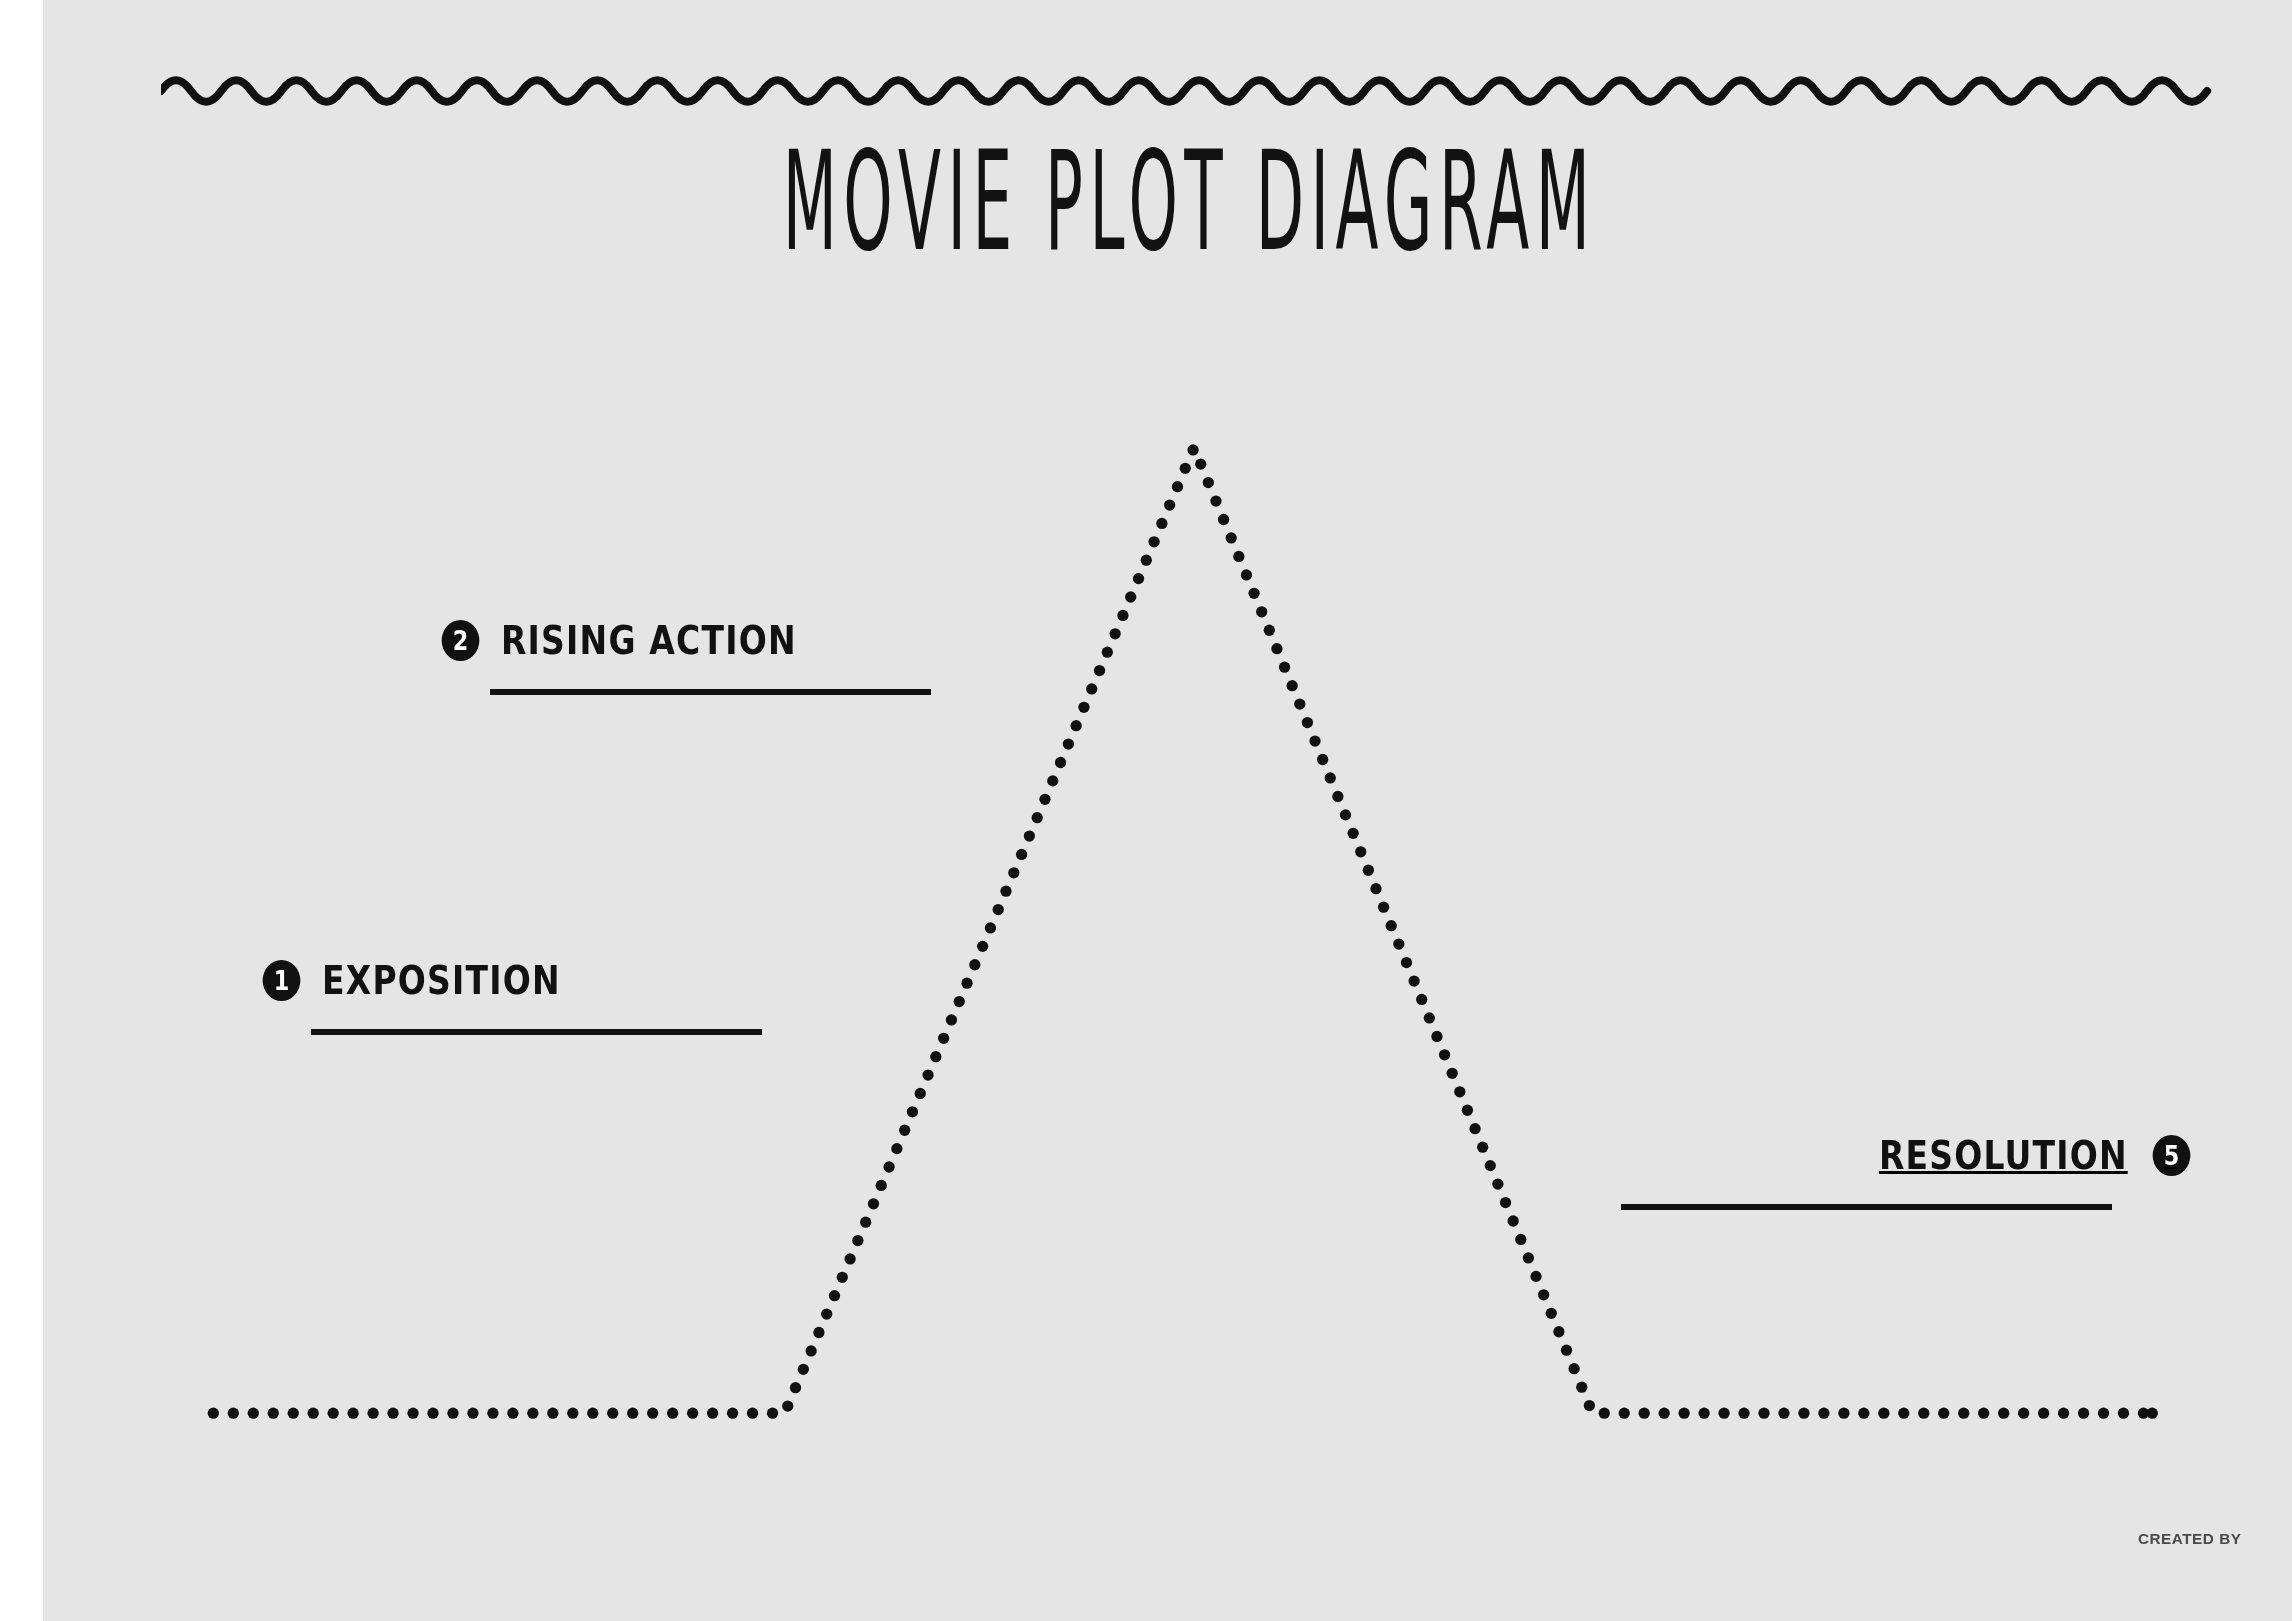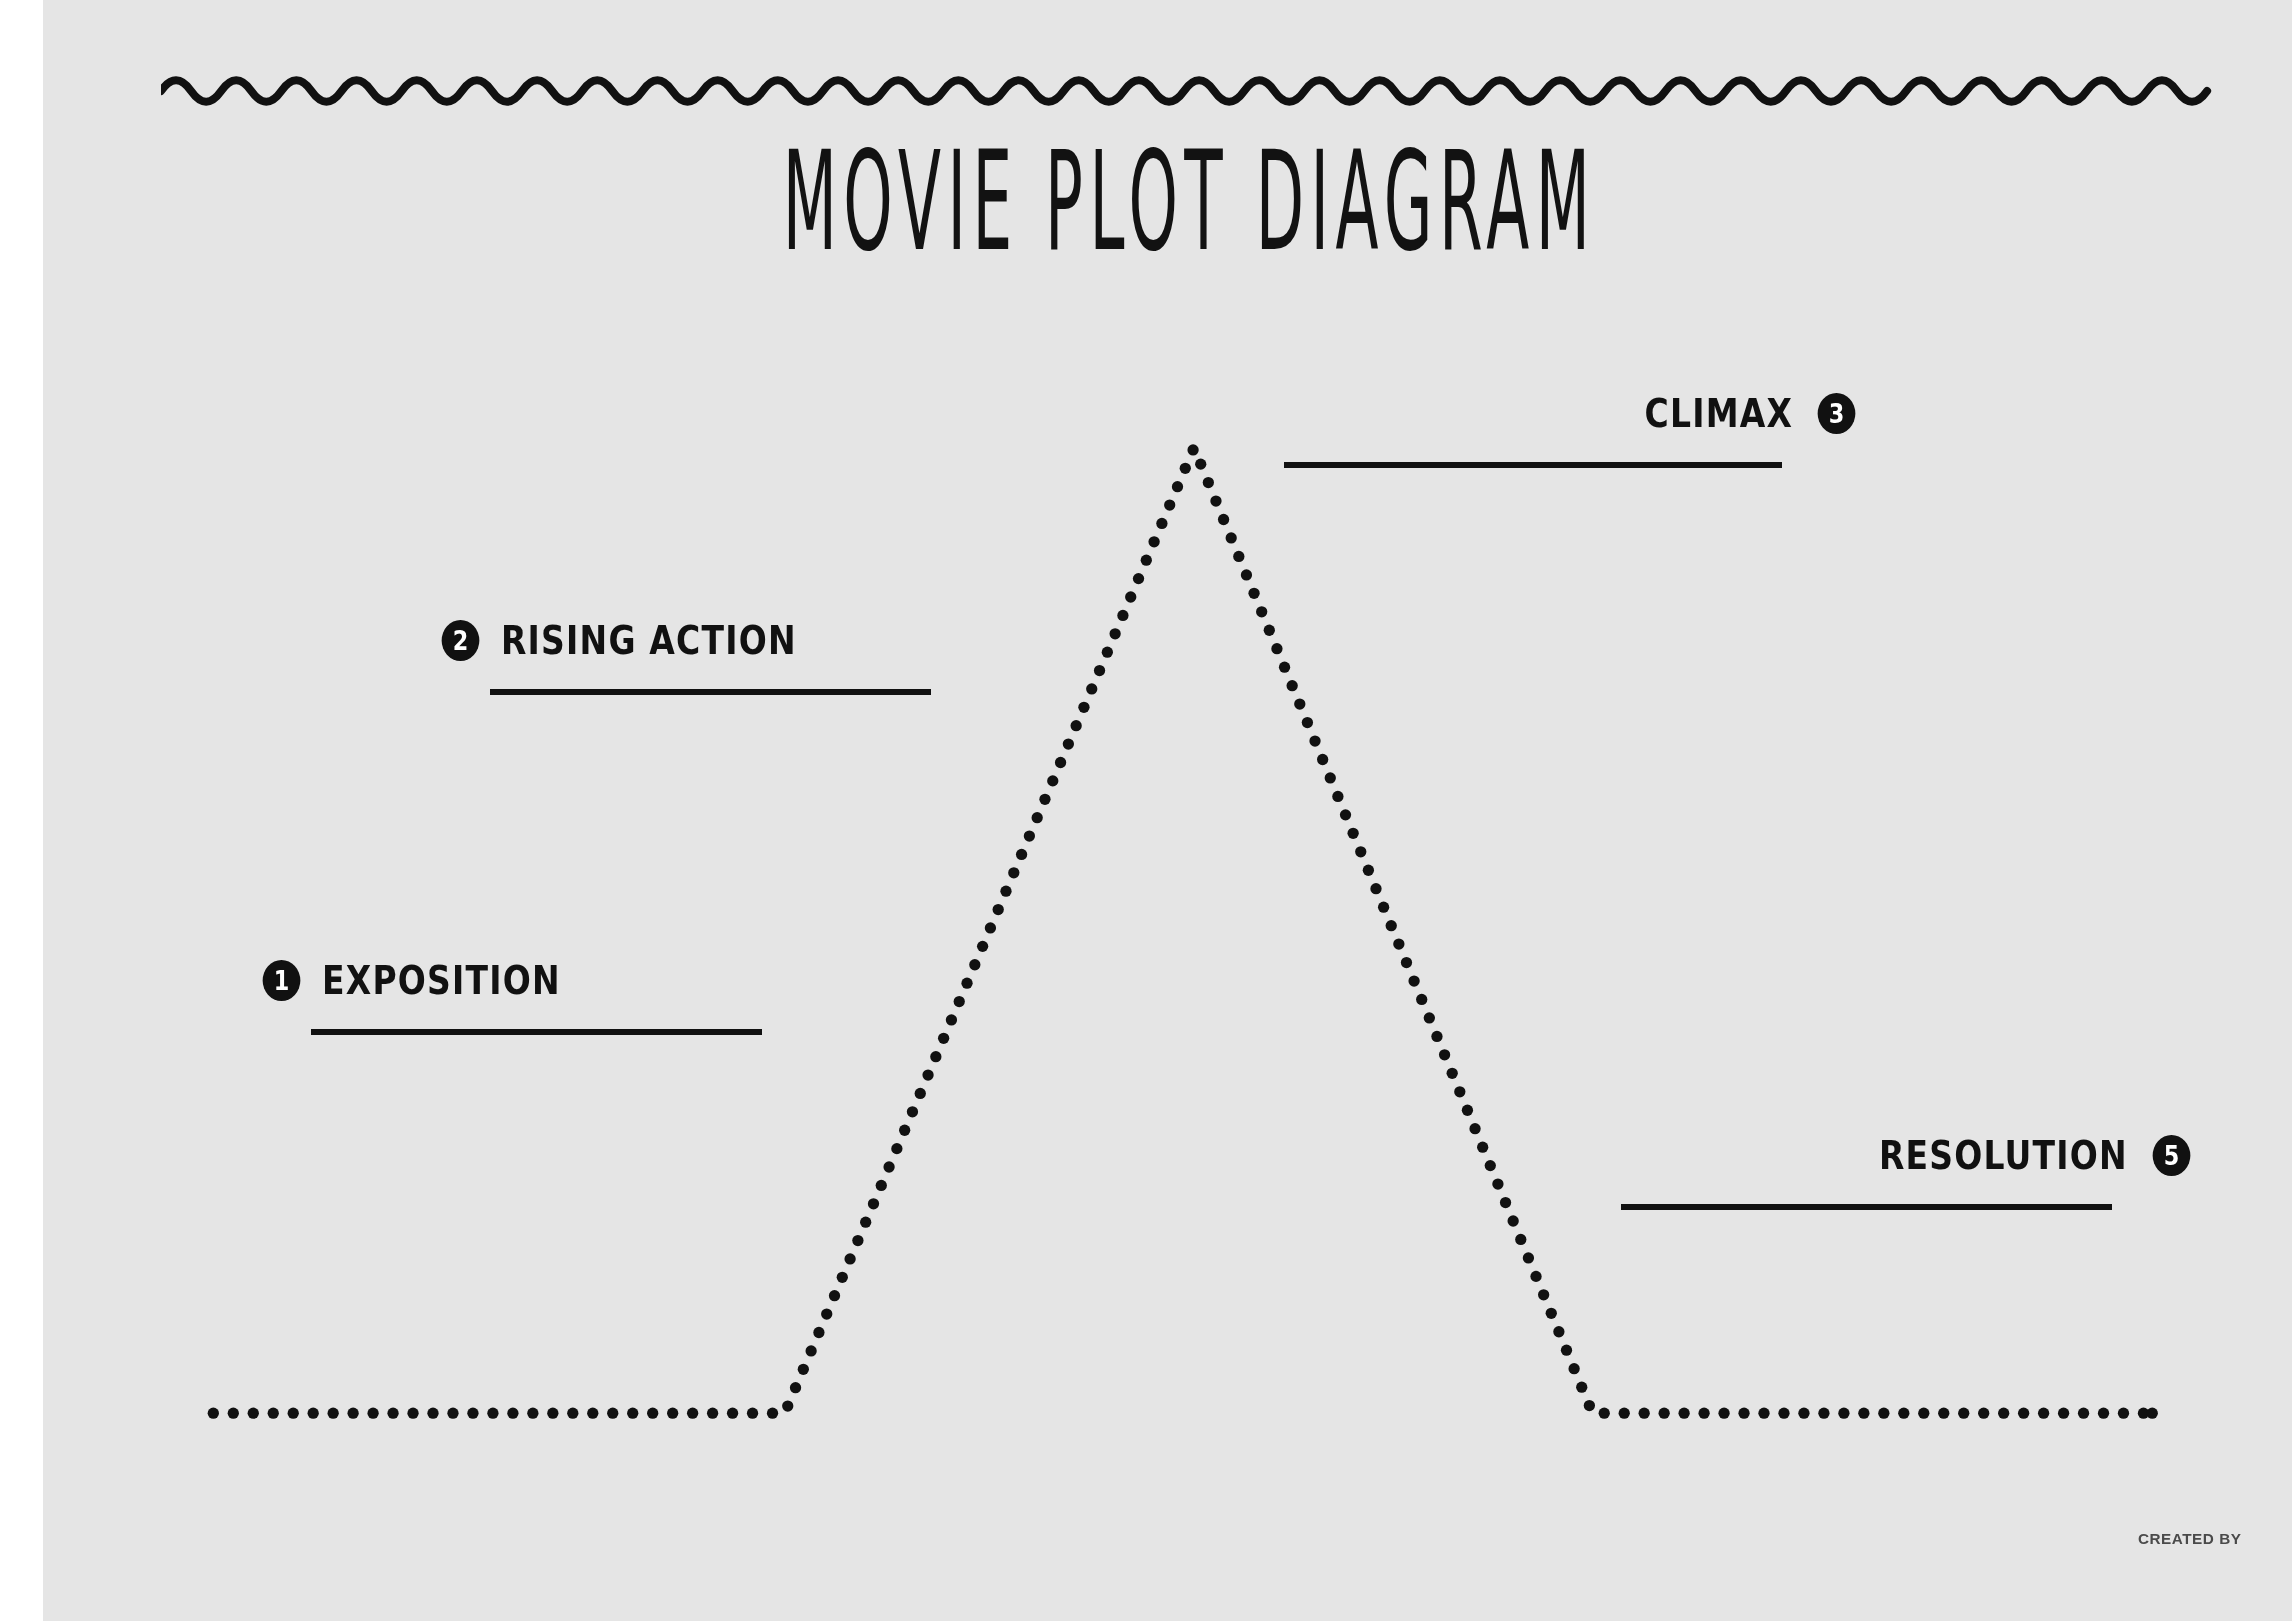--- a/index.html
+++ b/index.html
@@ -344,46 +344,39 @@
           <circle cx="2255.99" cy="1578.00" r="6.3"></circle>
           <circle cx="2278.29" cy="1578.00" r="6.3"></circle>
           <circle cx="2300.59" cy="1578.00" r="6.3"></circle>
           <circle cx="2322.89" cy="1578.00" r="6.3"></circle>
           <circle cx="2345.19" cy="1578.00" r="6.3"></circle>
           <circle cx="2355.00" cy="1578.00" r="6.3"></circle>
         </g>
     </svg>
   </div>
 
-  <div class="stage align-right" style="left:1241px; top:385px; width:573px;">
-    <div class="stage-row">
-      <span class="stage-label">CLIMAX</span>
-      <span class="badge">3</span>
-    </div>
-    <div class="stage-underline" style="left:0px; width:498px;"></div>
-  </div>
 
   <div class="stage align-left" style="left:397px; top:612px; width:555px;">
     <div class="stage-row">
       <span class="badge">2</span>
       <span class="stage-label">RISING ACTION</span>
     </div>
     <div class="stage-underline" style="left:50px; width:441px;"></div>
   </div>
 
 
   <div class="stage align-left" style="left:218px; top:952px; width:573px;">
     <div class="stage-row">
       <span class="badge">1</span>
       <span class="stage-label">EXPOSITION</span>
     </div>
     <div class="stage-underline" style="left:50px; width:451px;"></div>
   </div>
 
-  <div class="stage align-right" style="left:1578px; top:1127px; width:571px;">
+  <div class="stage align-right" style="left:1578px; top:1127px; width:571px;text-decoration:underline;">
     <div class="stage-row">
       <span class="stage-label">RESOLUTION</span>
       <span class="badge">5</span>
     </div>
     <div class="stage-underline" style="left:0px; width:491px;"></div>
   </div>
 
   <div class="brand">
     <div class="brand-created">CREATED BY</div>
   </div>

